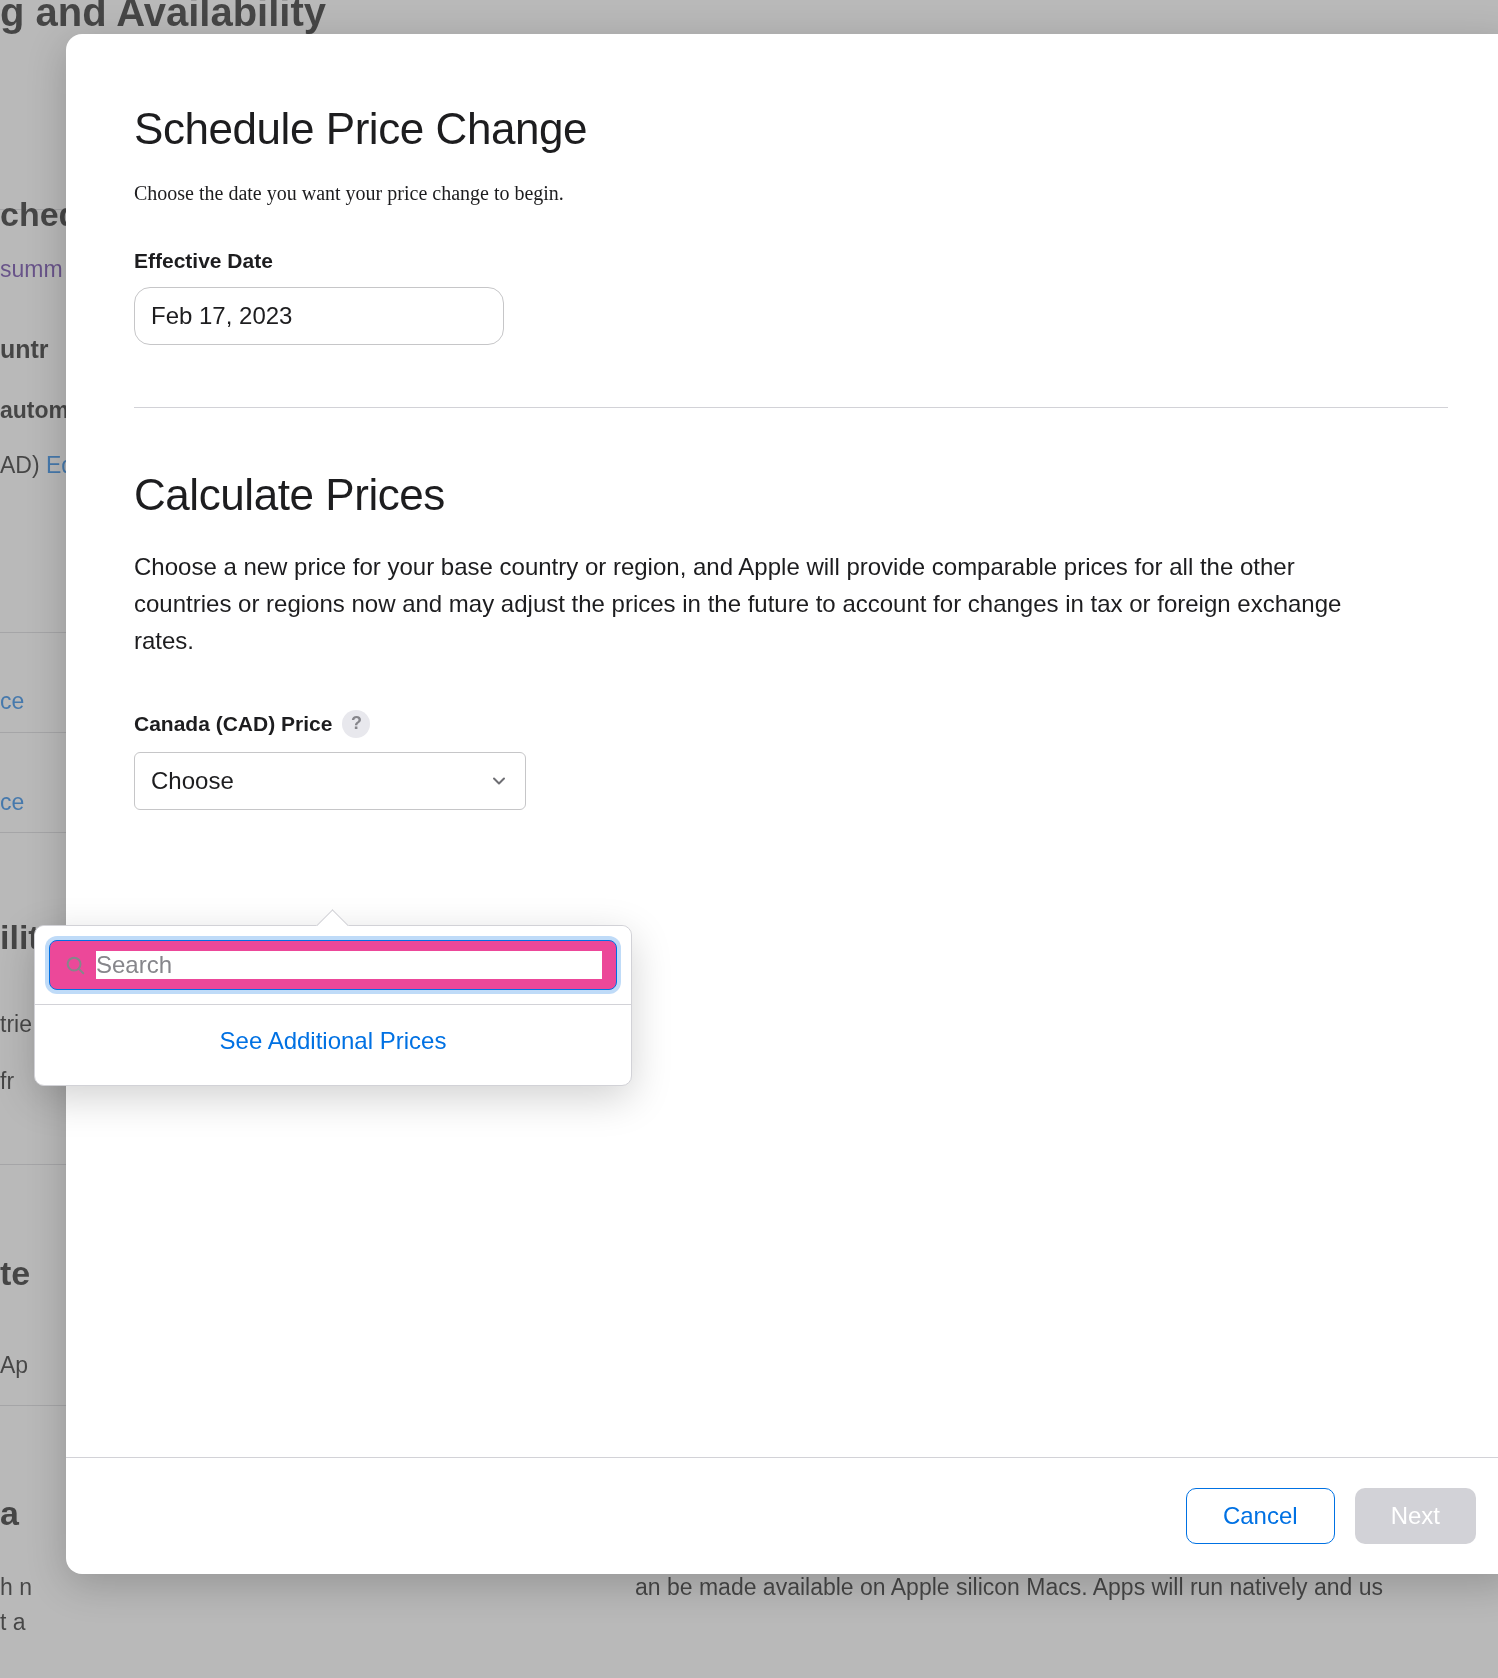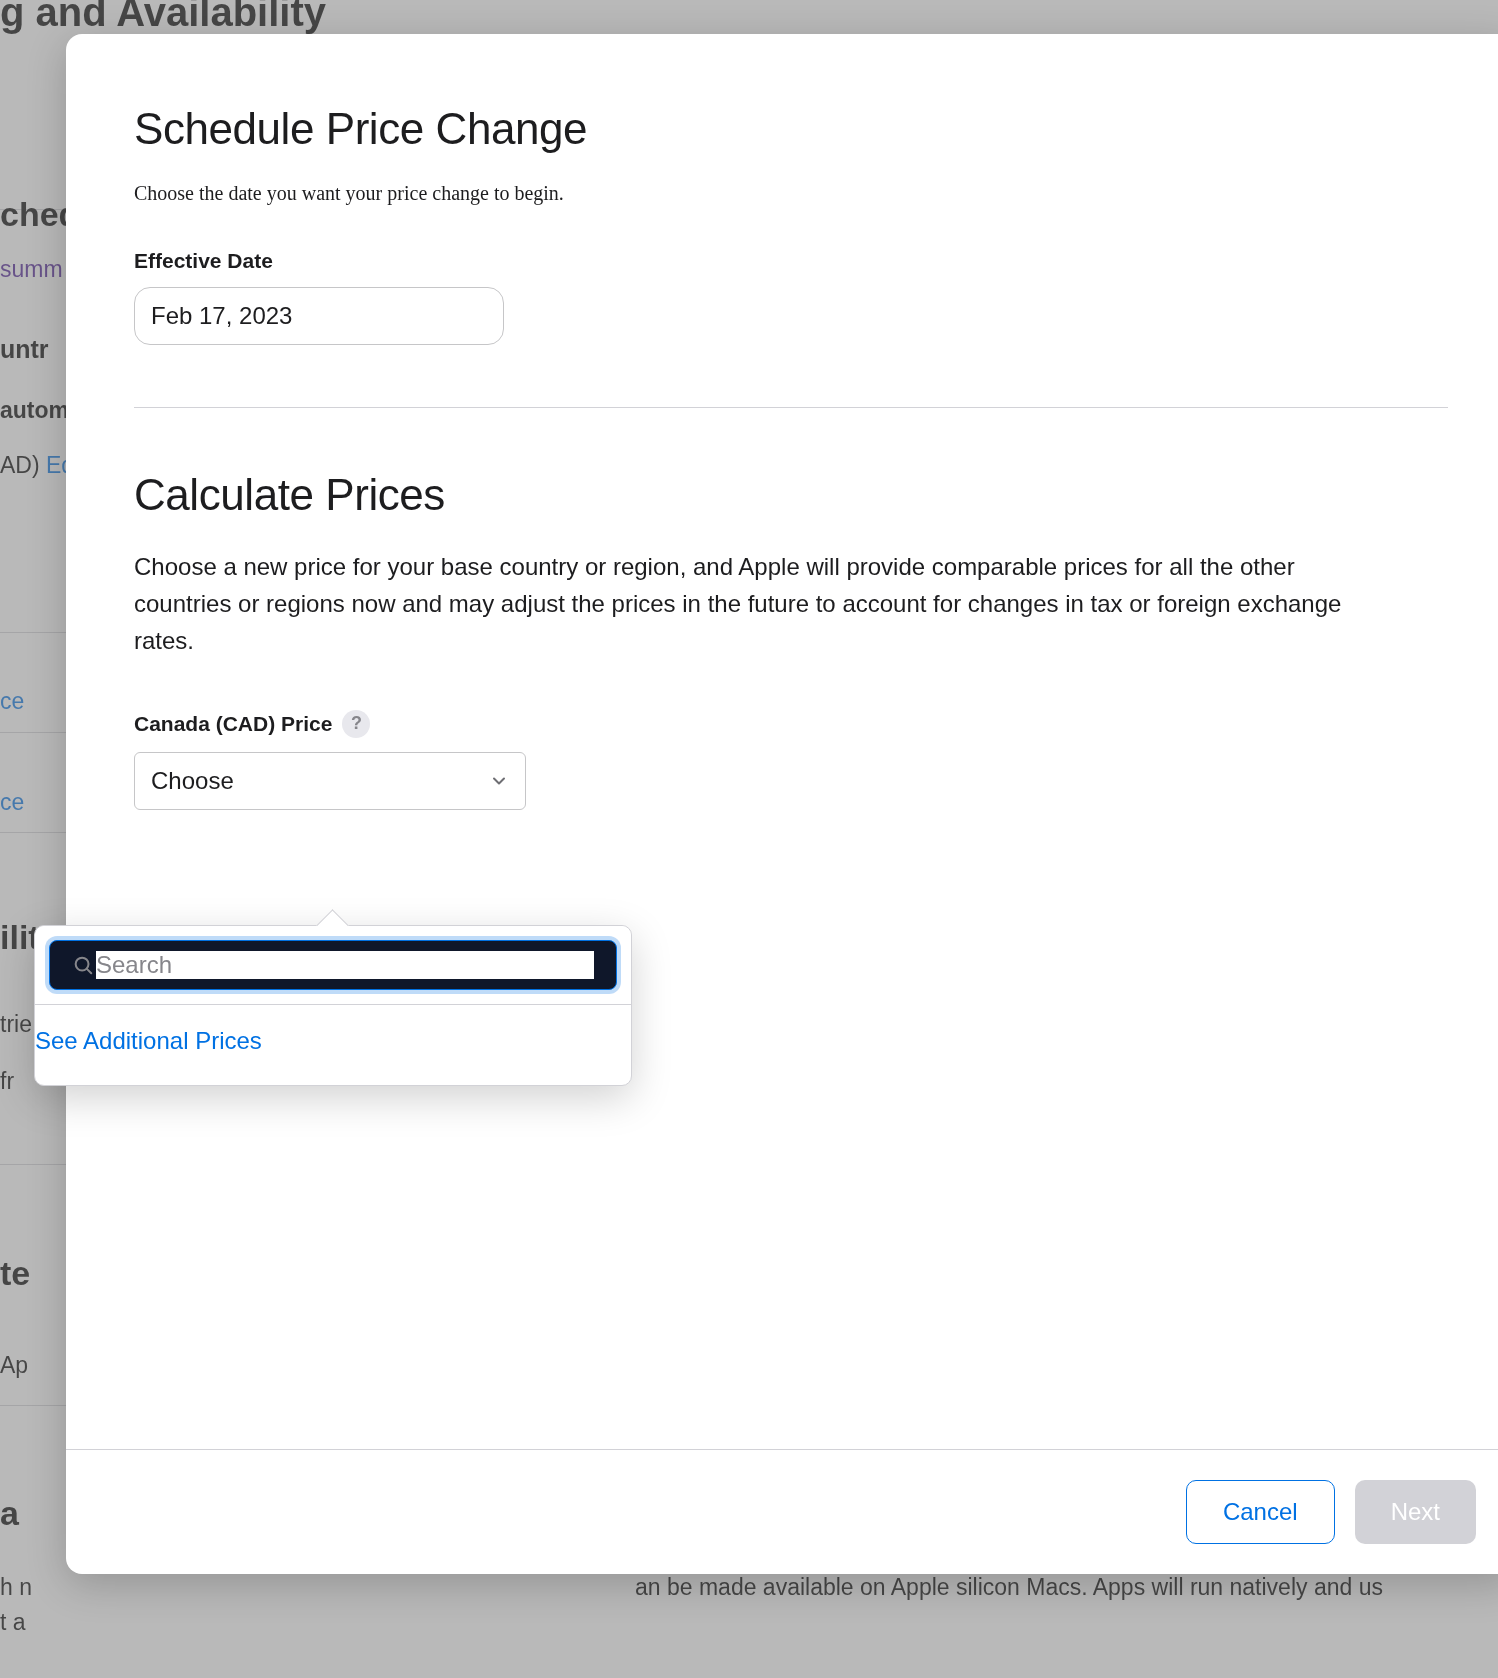--- a/index.html
+++ b/index.html
@@ -127,21 +127,21 @@
       height: 20px;
     }
     .modal-footer {
       border-top: 1px solid #d2d2d7;
       padding: 30px 40px;
       display: flex;
       justify-content: flex-end;
       gap: 20px;
     }
     .btn {
-      height: 64px;
+      height: 56px;
       padding: 0 36px;
       border-radius: 10px;
       font-size: 24px;
       font-weight: 400;
       display: inline-flex;
       align-items: center;
       justify-content: center;
       cursor: pointer;
       border: none;
     }
@@ -182,26 +182,26 @@
       padding: 14px 14px;
       border-bottom: 1px solid #d2d2d7;
       position: relative;
       z-index: 2;
       background: #fff;
       border-radius: 10px 10px 0 0;
     }
     .search-container {
       display: flex;
       align-items: center;
-      gap: 2px;
+      gap: 10px;
       border: 1px solid #0071e3;
       box-shadow: 0 0 0 4px rgba(0,113,227,0.25);
       border-radius: 8px;
-      padding: 10px 22px;
-      background: #0f172a;
+      padding: 10px 14px;
+      background: #ec4899;
     }
     .search-input {
       border: none;
       outline: none;
       font-size: 24px;
       flex: 1;
       color: #1d1d1f;
     }
     .search-input::placeholder { color: #86868b; }
     .search-icon { width: 22px; height: 22px; color: #86868b; flex-shrink: 0; }
@@ -209,21 +209,21 @@
       padding: 30px 0 8px 0;
     }
     .option-item {
       padding: 12px 56px;
       font-size: 24px;
       color: #1d1d1f;
       cursor: pointer;
     }
     .see-more {
       padding: 22px 0 30px 0;
-      text-align: left;
+      text-align: center;
       font-size: 24px;
       color: #0071e3;
       cursor: pointer;
     }
   </style>
 </head>
 <body>
 
 <div class="backdrop">
   <div style="position:absolute; left:0; top:-10px; font-size:40px; font-weight:700;">g and Availability</div>

